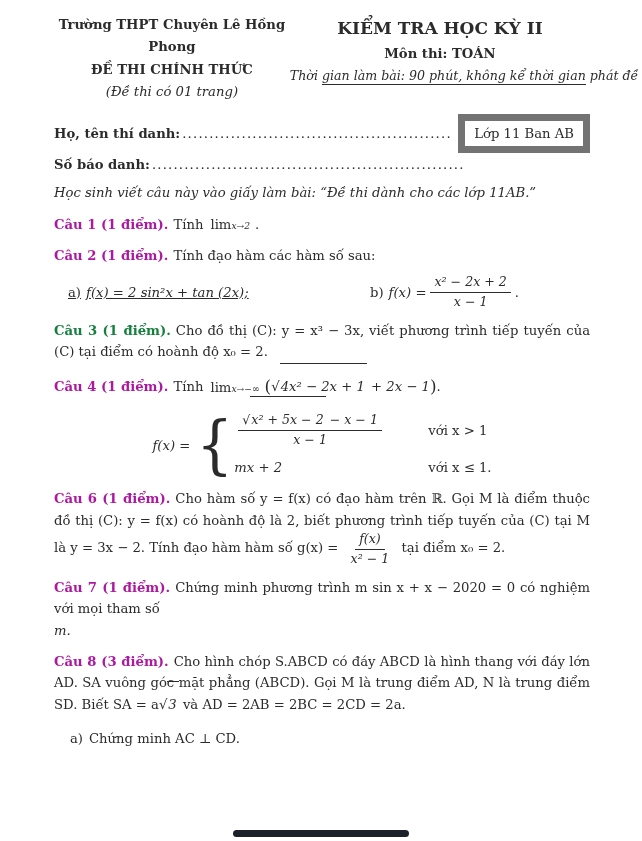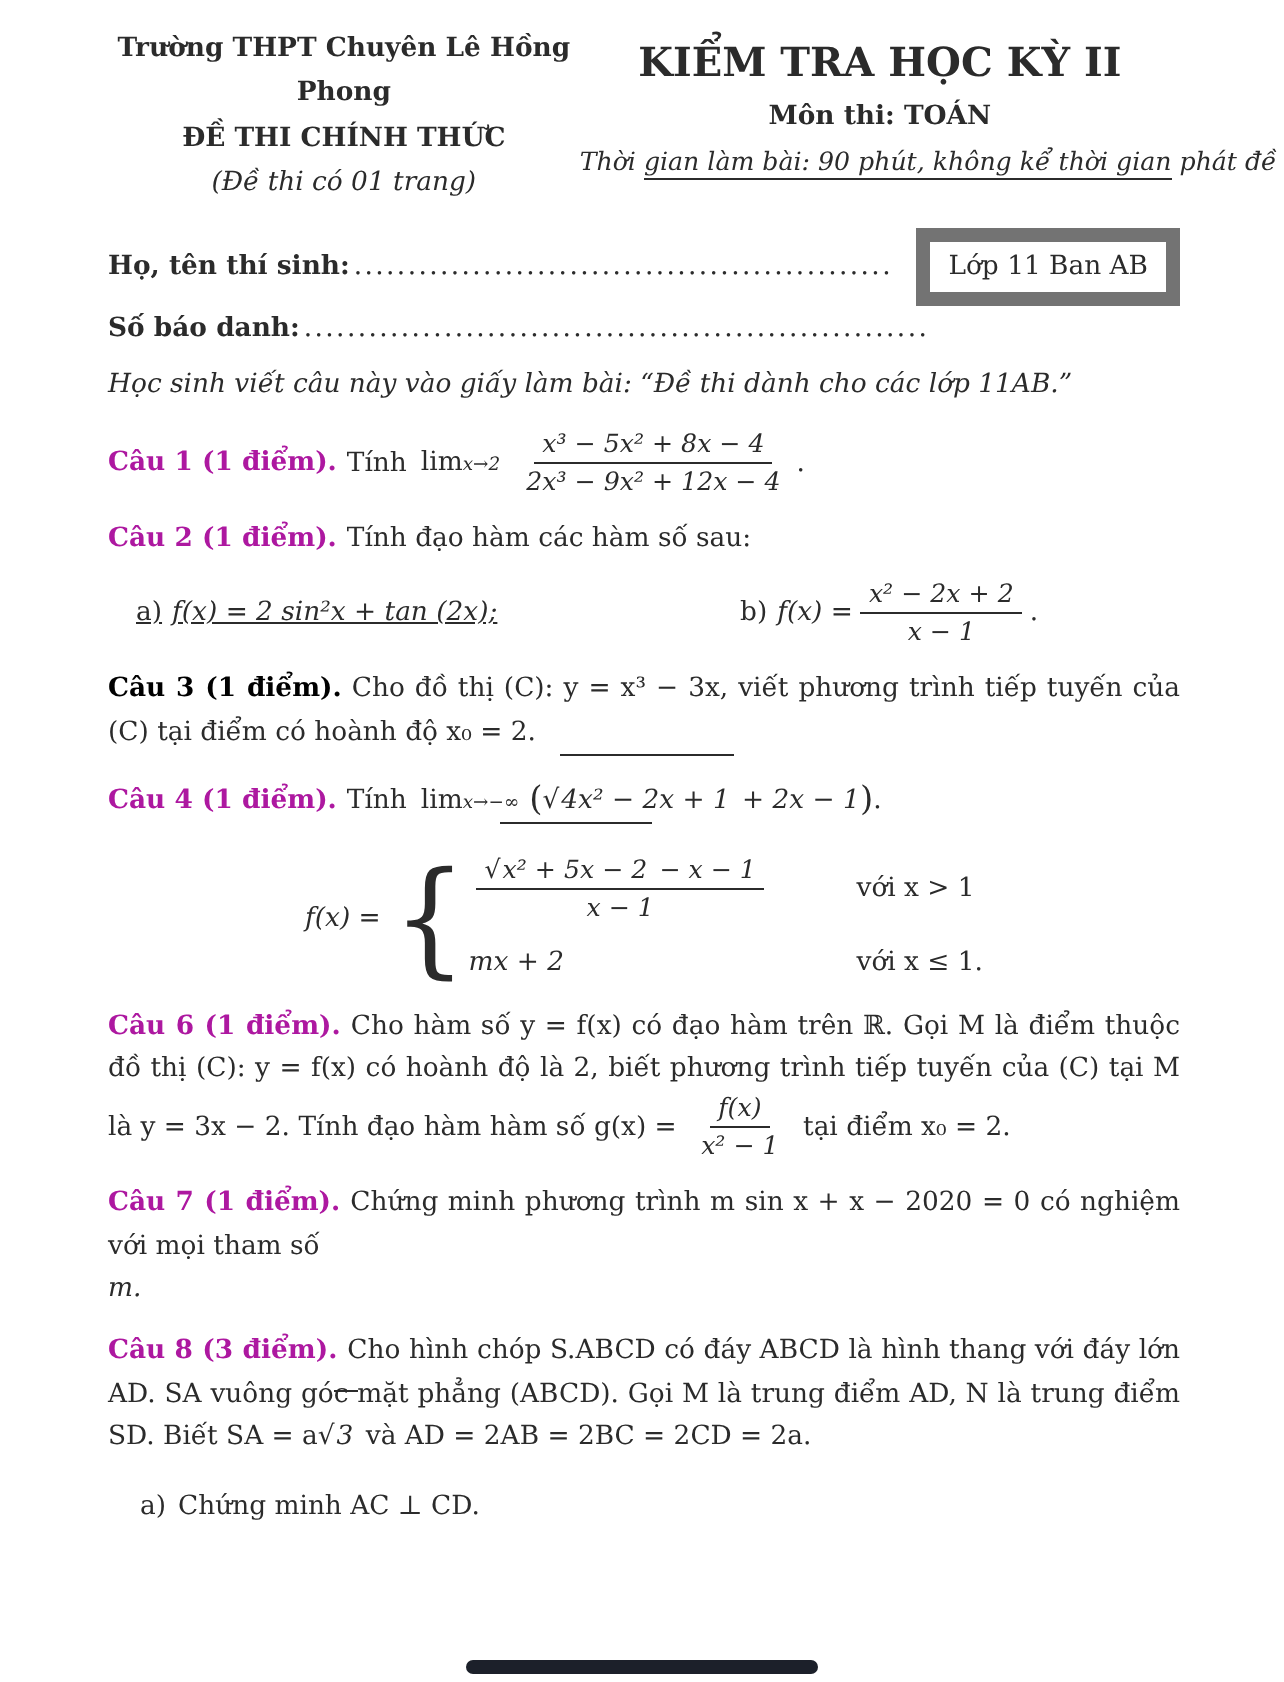--- a/index.html
+++ b/index.html
@@ -12,21 +12,21 @@
   .page{position:absolute;inset:0;padding:14px 52px 0 54px;box-sizing:border-box;}
   .bold{font-weight:bold;}
   .italic{font-style:italic;}
   .math{font-style:italic;}
   .qlabel{font-weight:bold;margin-right:5px;}
   
   .hdr{display:flex;width:100%;}
   .hdr-left{width:44%;text-align:center;}
   .hdr-right{width:56%;text-align:center;}
   .hdr-left div,.hdr-right div{line-height:1.7;}
-  .title{font-size:20px;}
+  .title{font-size:17px;}
   .duration{font-size:12.6px;white-space:nowrap;}
   .ul{border-bottom:1px solid #2b2b2b;padding-bottom:1px;}
   
   .student-row{display:flex;justify-content:space-between;align-items:center;margin-top:10px;}
   .who{line-height:1.75;}
   .dots{letter-spacing:1.2px;margin-left:2px;}
   .class-box{border:7px solid #737373;padding:2px 9px;white-space:nowrap;}
   .note{margin-top:6px;}
   
   .q{margin:10px 0 0 0;text-align:justify;}
@@ -71,57 +71,54 @@
     </div>
     <div class="hdr-right">
       <div class="bold title">KIỂM TRA HỌC KỲ II</div>
       <div class="bold">Môn thi: TOÁN</div>
       <div class="italic duration"><span>Thời </span><span class="ul">gian làm bài: 90 phút, không kể thời gian</span><span> phát đề</span></div>
     </div>
   </header>
 
   <div class="student-row">
     <div class="who">
-      <span class="bold">Họ, tên thí sinh:</span><span class="dots">..................................................</span>
+      <span class="bold">Họ, tên thí danh:</span><span class="dots">..................................................</span>
     </div>
     <div class="class-box">Lớp 11 Ban AB</div>
   </div>
   <div class="who">
     <span class="bold">Số báo danh:</span><span class="dots">..........................................................</span>
   </div>
   <div class="italic note">Học sinh viết câu này vào giấy làm bài: “Đề thi dành cho các lớp 11AB.”</div>
 
   <p class="q">
     <span class="qlabel" style="color:#ad18a0">Câu 1 (1 điểm).</span><span>Tính</span><span class="lim math">
         <span class="lim-op">lim</span>
         <span class="lim-sub">x→2</span>
-      </span><span class="frac math">
-        <span class="num">x³ − 5x² + 8x − 4</span>
-        <span class="den">2x³ − 9x² + 12x − 4</span>
       </span><span>.</span>
   </p>
 
   <p class="q">
     <span class="qlabel" style="color:#ad18a0">Câu 2 (1 điểm).</span><span>Tính đạo hàm các hàm số sau:</span>
   </p>
   <div class="ab-row">
     <div class="ab-a math"><span class="lbl">a)</span><span>f(x) = 2 sin²x + tan (2x);</span></div>
     <div class="ab-b math">
         <span class="lbl">b)</span>
         <span>f(x) =</span>
         <span class="frac">
           <span class="num">x² − 2x + 2</span>
           <span class="den">x − 1</span>
         </span>
         <span style="font-style:normal">.</span>
       </div>
   </div>
 
   <p class="q">
-    <span class="qlabel" style="color:#000000">Câu 3 (1 điểm).</span><span>Cho đồ thị (C): y = x³ − 3x, viết phương trình tiếp tuyến của (C) tại điểm có hoành độ x₀ = 2.</span>
+    <span class="qlabel" style="color:#15803d">Câu 3 (1 điểm).</span><span>Cho đồ thị (C): y = x³ − 3x, viết phương trình tiếp tuyến của (C) tại điểm có hoành độ x₀ = 2.</span>
   </p>
 
   <p class="q">
     <span class="qlabel" style="color:#ad18a0">Câu 4 (1 điểm).</span><span>Tính</span><span class="lim math">
         <span class="lim-op">lim</span>
         <span class="lim-sub">x→−∞</span>
       </span><span class="math"><span class="bigp">(</span><span class="sqrt"><span class="sqrt-sym">√</span><span class="sqrt-bar">4x² − 2x + 1</span></span><span> + 2x − 1</span><span class="bigp">)</span><span style="font-style:normal">.</span></span>
   </p>
 
   <div class="piecewise">

